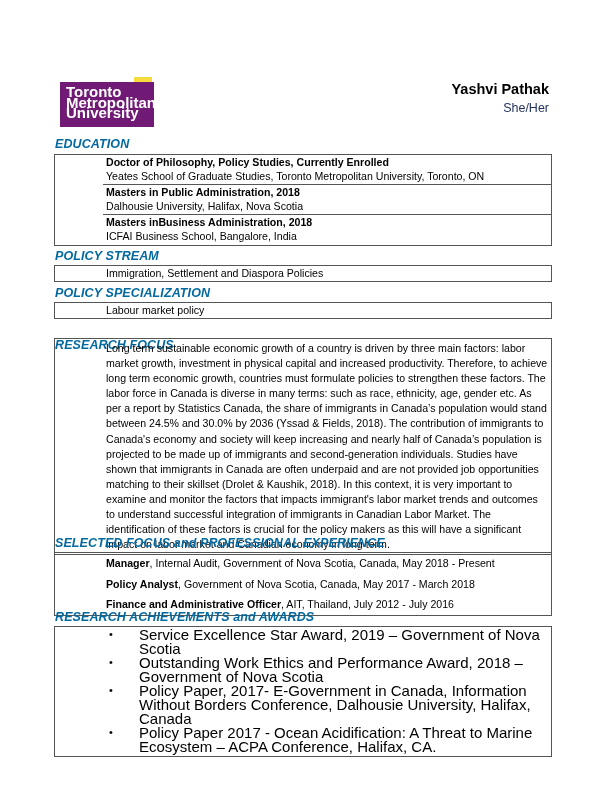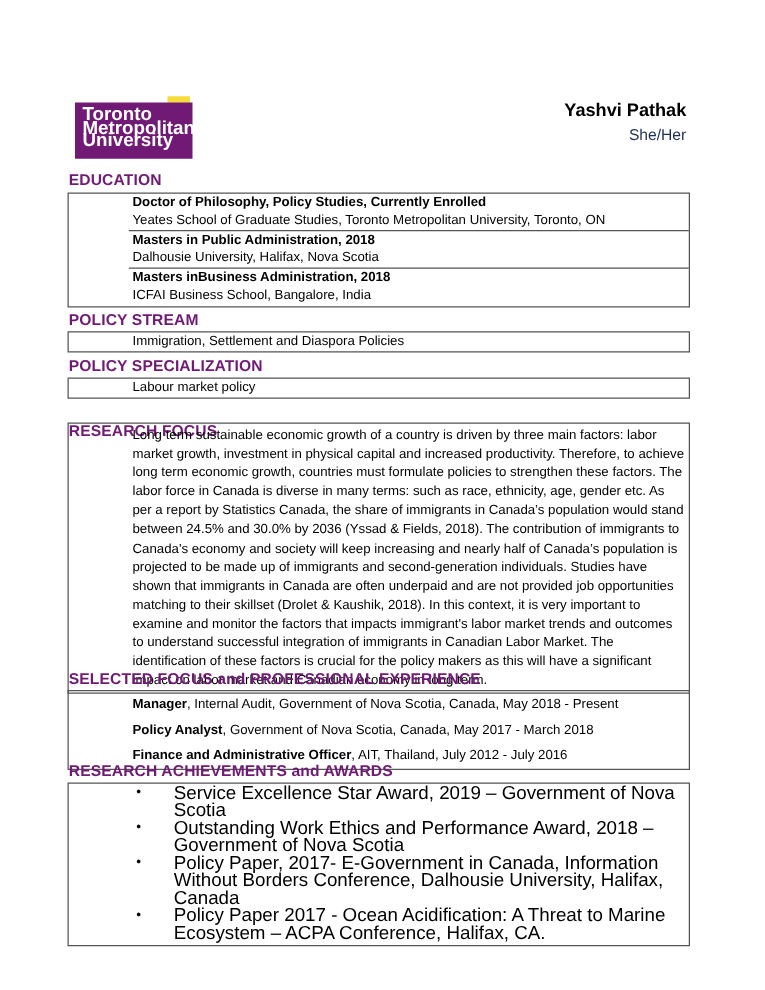--- a/index.html
+++ b/index.html
@@ -8,21 +8,21 @@
   .page { position: absolute; left: 0; top: 0; width: 612px; height: 792px; }
 
   .logo { position: absolute; left: 60px; top: 77px; width: 92px; height: 50px; }
   .logo .yellow { position: absolute; left: 74px; top: 0; width: 18px; height: 46px; background: #f5dc3c; }
   .logo .blue { position: absolute; left: 0; top: 5px; width: 94px; height: 45px; background: #701a75;
                 color: #fff; font-weight: bold; font-size: 15px; line-height: 10.5px; padding: 5px 0 0 6px; box-sizing: border-box; }
 
   .name { position: absolute; right: 63px; top: 81px; font-size: 14.5px; font-weight: bold; color: #000000; text-align: right; }
   .pronoun { position: absolute; right: 63px; top: 101px; font-size: 12.5px; color: #1f2f5a; text-align: right; }
 
-  .section-title { position: absolute; left: 55px; font-size: 12.5px; font-weight: bold; color: #701a75; letter-spacing: 0.1px; }
+  .section-title { position: absolute; left: 55px; font-size: 12.5px; font-weight: bold; color: #0369a1; letter-spacing: 0.1px; font-style: italic; }
   .box { position: absolute; left: 54px; width: 498px; border: 1px solid #555; box-sizing: border-box; padding-left: 48px; }
   .row { border-top: 1px solid #555; padding: 1px 3px 1px 3px; font-size: 10.6px; line-height: 13.6px; }
   .row:first-child { border-top: none; }
   .b { font-weight: bold; }
   .plain { padding: 1px 3px; font-size: 10.6px; line-height: 13.4px; }
   .para { padding: 2px 3px 2px 3px; font-size: 10.6px; line-height: 15.1px; }
   .exp { padding: 1px 3px; font-size: 10.6px; line-height: 18.5px; }
   ul.awards { margin: 0; padding: 1px 3px 2px 36px; font-size: 15px; line-height: 13.8px; list-style: none; }
   ul.awards li { position: relative; margin-bottom: 0.5px; }
   ul.awards li::before { content: "\2022"; position: absolute; left: -30px; top: 0; font-size: 11px; }

